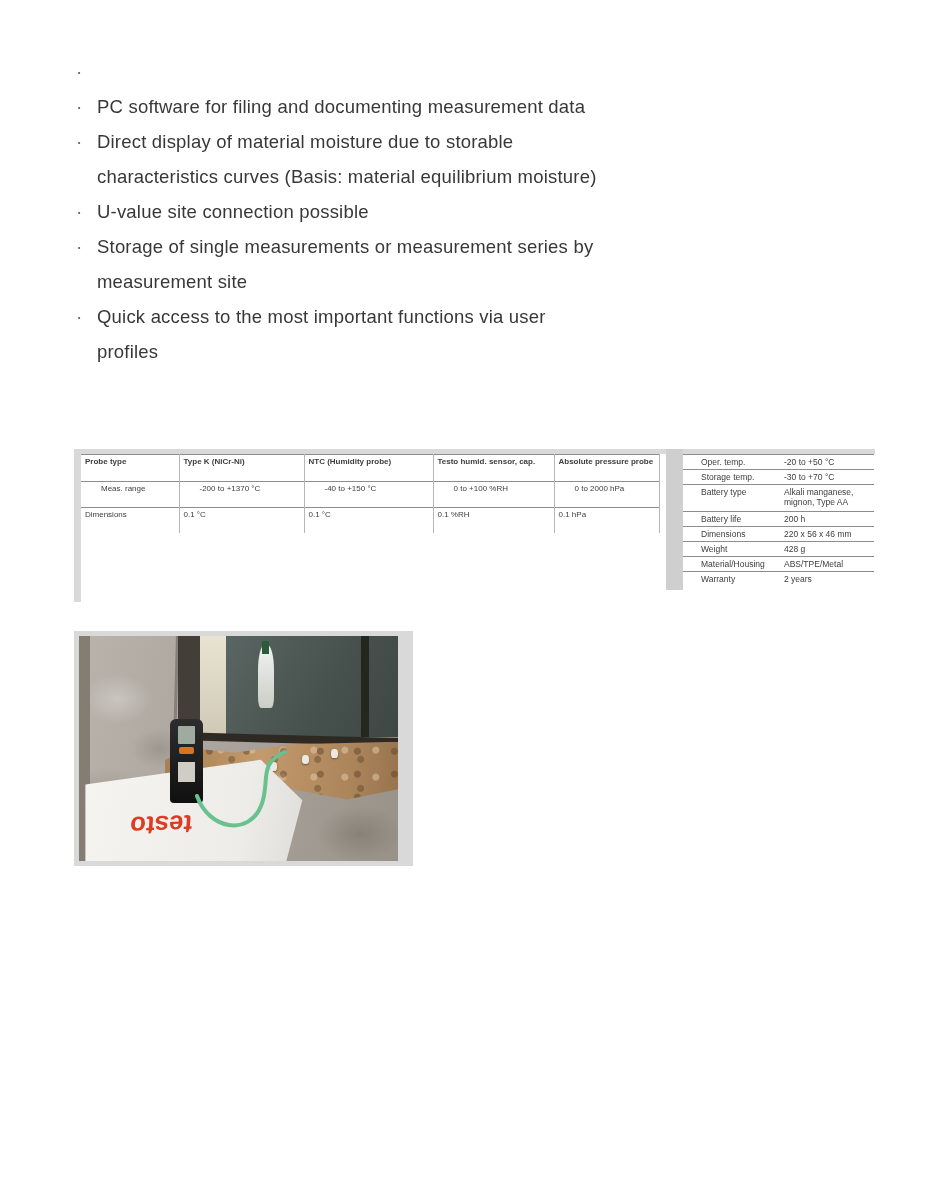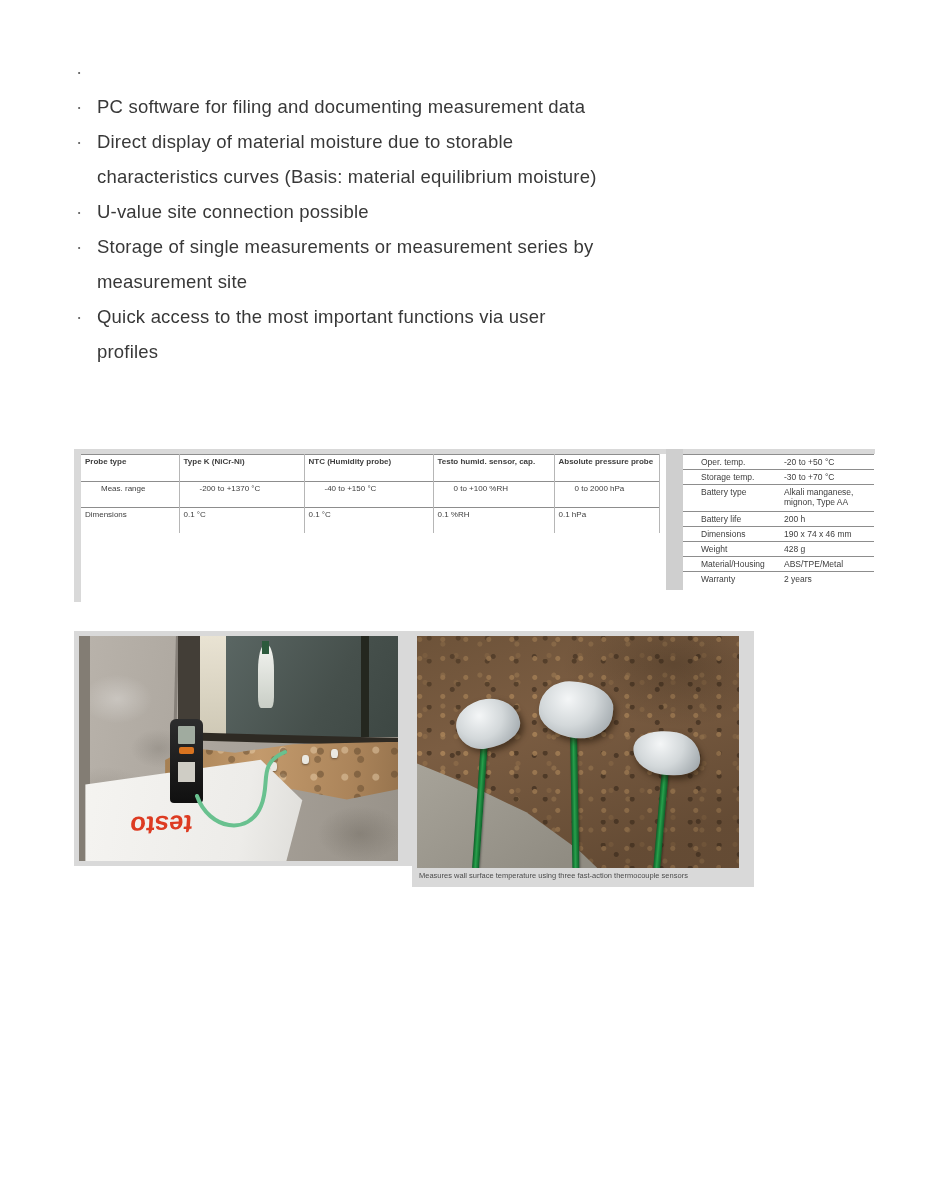--- a/index.html
+++ b/index.html
@@ -189,21 +189,21 @@
     <tr class="tall">
       <td>Battery type</td>
       <td>Alkali manganese, mignon, Type AA</td>
     </tr>
     <tr>
       <td>Battery life</td>
       <td>200 h</td>
     </tr>
     <tr>
       <td>Dimensions</td>
-      <td>190 x 74 x 46 mm</td>
+      <td>220 x 56 x 46 mm</td>
     </tr>
     <tr>
       <td>Weight</td>
       <td>428 g</td>
     </tr>
     <tr>
       <td>Material/Housing</td>
       <td>ABS/TPE/Metal</td>
     </tr>
     <tr class="last">
@@ -236,28 +236,14 @@
       <div class="meter"></div>
       <div class="meter-screen"></div>
       <div class="meter-keys"></div>
       <div class="meter-label"></div>
       <svg width="319" height="225" style="left:0;top:0">
         <path d="M118,160 C130,194 170,200 182,170 C192,146 178,128 206,116" fill="none" stroke="#69c18f" stroke-width="4" stroke-linecap="round"></path>
       </svg>
     </div>
   </div>
 
-  <div class="photo-card card-right">
-    <div class="photo photo-right">
-      <div class="earth"></div>
-      <div class="earth-shade"></div>
-      <div class="concrete"></div>
-      <div class="cable cable1"></div>
-      <div class="cable cable2"></div>
-      <div class="cable cable3"></div>
-      <div class="blob blob1"></div>
-      <div class="blob blob2"></div>
-      <div class="blob blob3"></div>
-    </div>
-    <div class="caption">Measures wall surface temperature using three fast-action thermocouple sensors</div>
-  </div>
 
 </div>
 
 </body></html>

